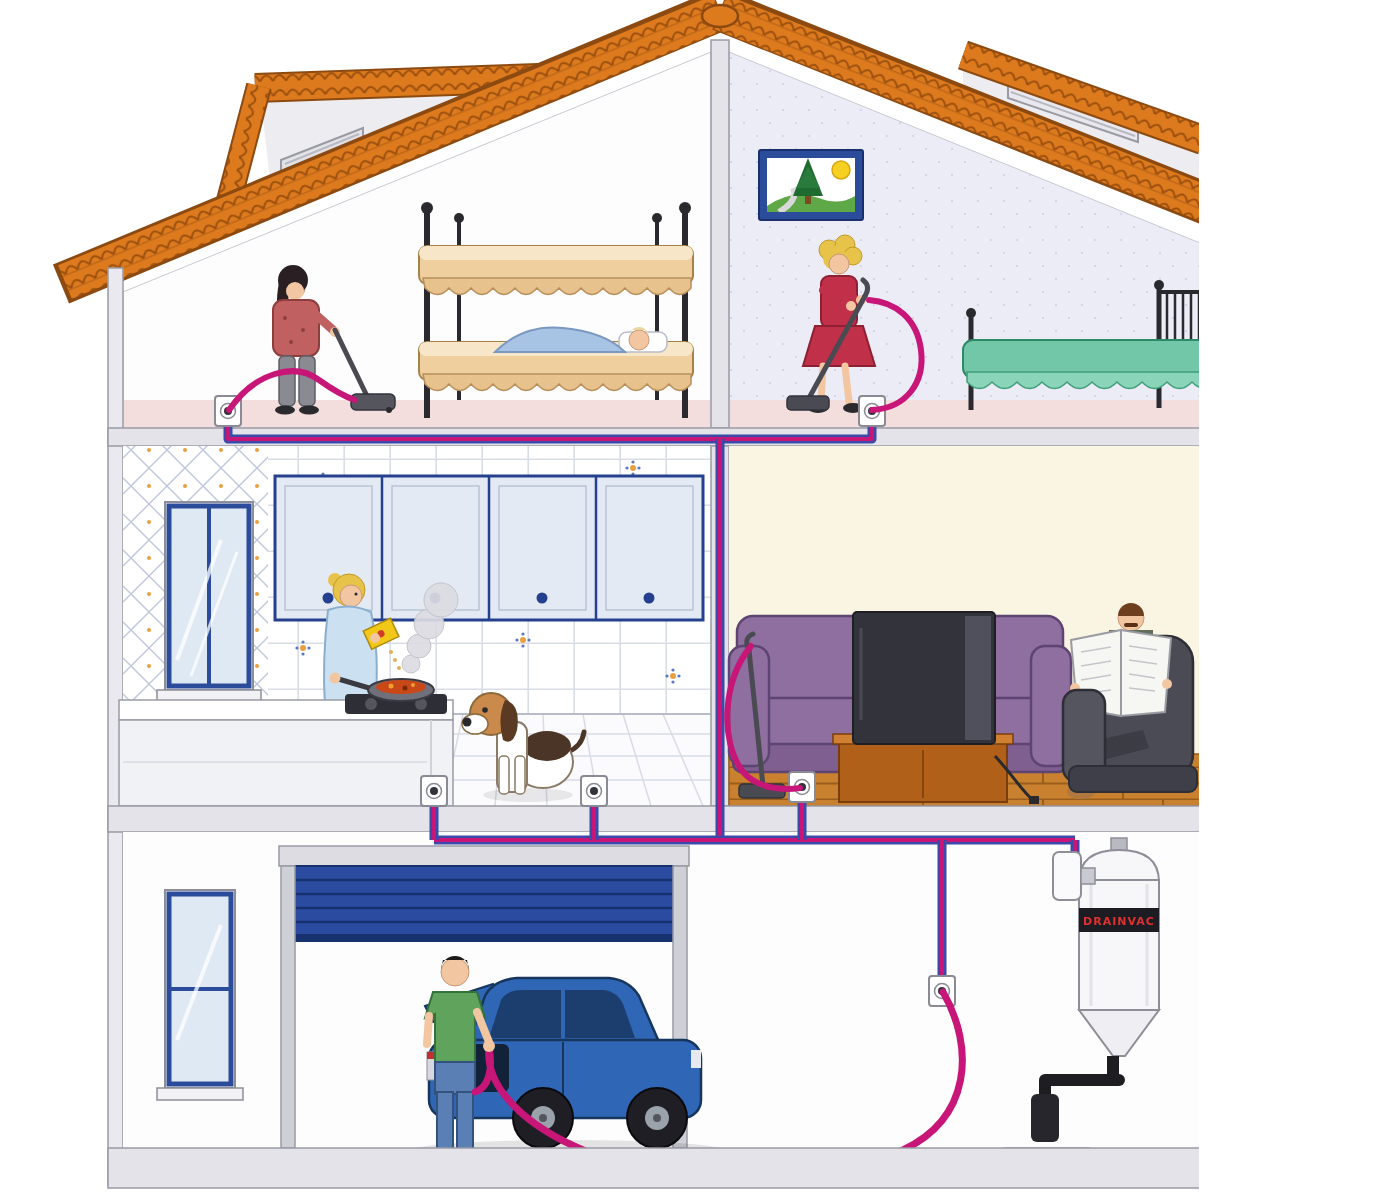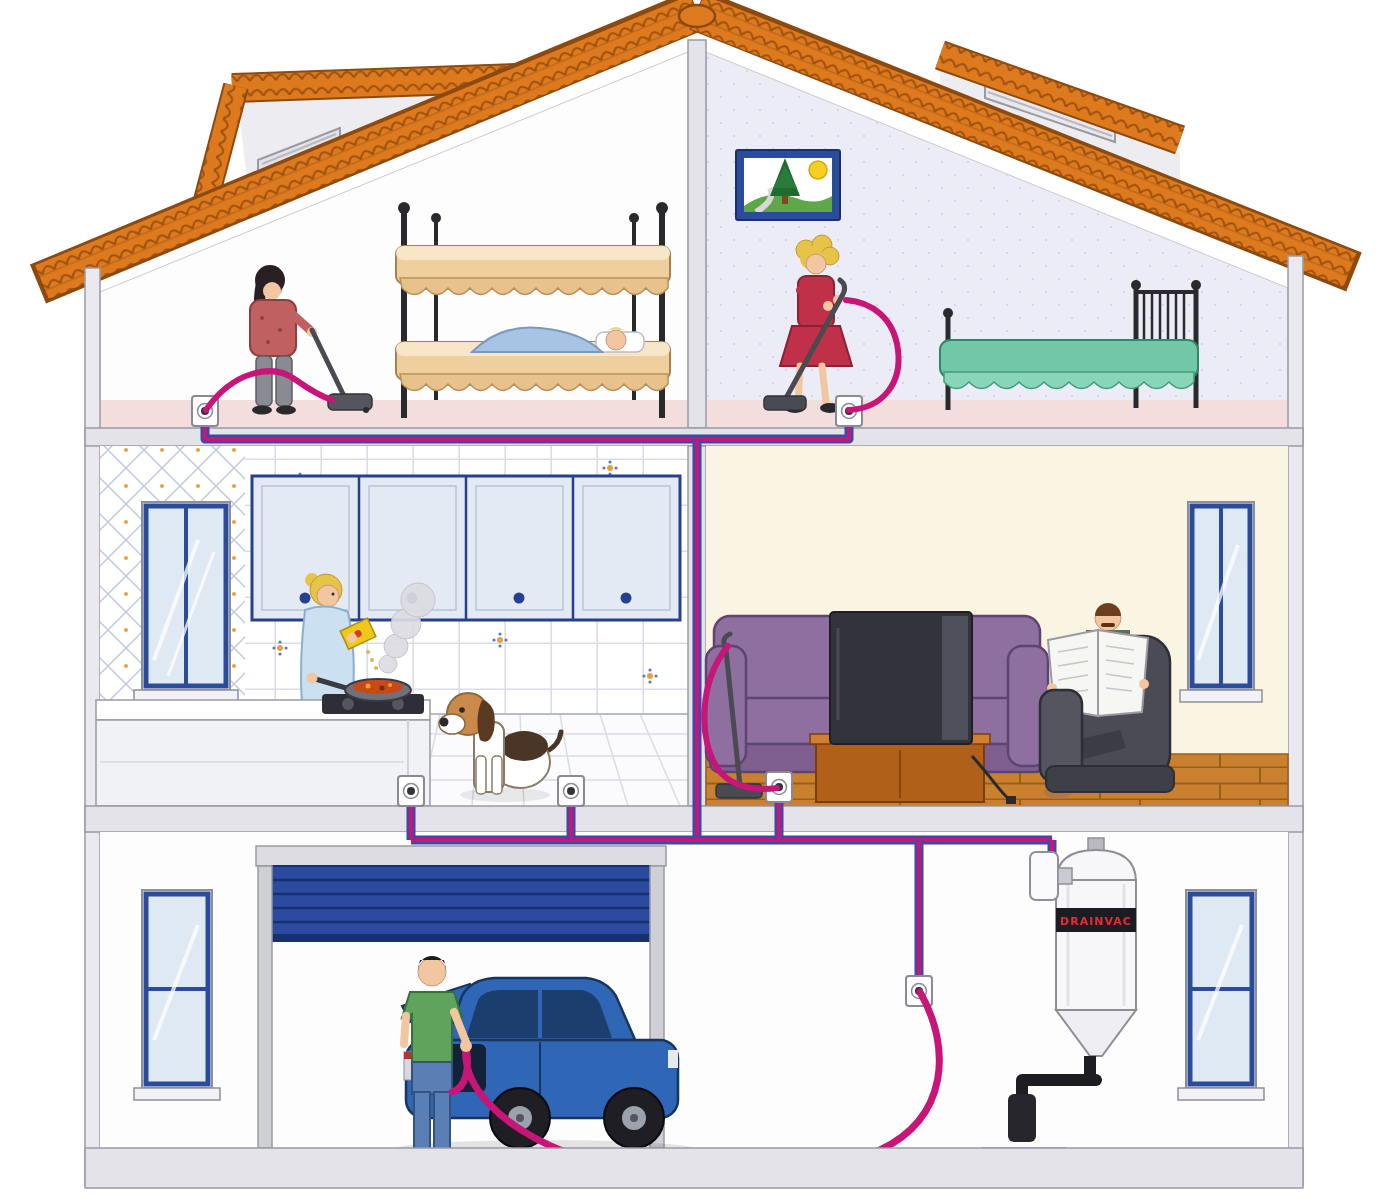--- a/index.html
+++ b/index.html
@@ -7,22 +7,22 @@
     --floor-pink:#F3DEDD; --slab-gray:#E3E3E9; --hose-magenta:#C81578; --pipe-blue:#3B4AA8;
     --window-blue:#2B4B9B; --cabinet-blue:#24408E; --cabinet-face:#E4EAF3; --sofa-purple:#8E6FA0;
     --sofa-dark:#5E4470; --bed-green:#72C7A8; --bed-green-light:#8AD4BA; --car-blue:#2F66B5;
     --car-dark:#16365E; --door-blue:#2B4BA0; --door-dark:#17306E; --wood-floor:#C9802F;
     --wood-dark:#9A5E1C; --cabinet-brown:#B06018; --dress-red:#C03048; --sweater-pink:#C06060;
     --shirt-green:#5FA35C; --jeans-blue:#5A7FB5; --skin:#F2C6A0; --hair-blonde:#E8C34A;
     --hair-dark:#2A2024; --hair-brown:#6E3F1E; --label-red:#E03030; --unit-black:#1C1C22;
     --kitchen-cream:#FAF4E2; --lavender-wall:#ECECF7; --blanket-blue:#A8C4E4; --mattress-tan:#EFCF9E;
   }
   html,body{margin:0;padding:0;background:#FFFFFF;}
-  .stage{position:relative;width:1388px;height:1200px;background:#FFFFFF;overflow:hidden;
-         font-family:"DejaVu Sans", sans-serif;}
+  .stage{position:relative;width:1176px;height:1200px;background:#FFFFFF;overflow:hidden;
+         font-family:"DejaVu Sans", sans-serif;margin-left:23px;}
   svg{position:absolute;left:0;top:0;}
   text.unit-label{font-family:"DejaVu Sans", sans-serif;font-weight:bold;font-size:11px;
                   letter-spacing:1px;fill:var(--label-red);}
 </style>
 </head>
 <body>
 
 <div class="stage">
 <svg width="1388" height="1200" viewBox="0 0 1388 1200">
   <defs>

